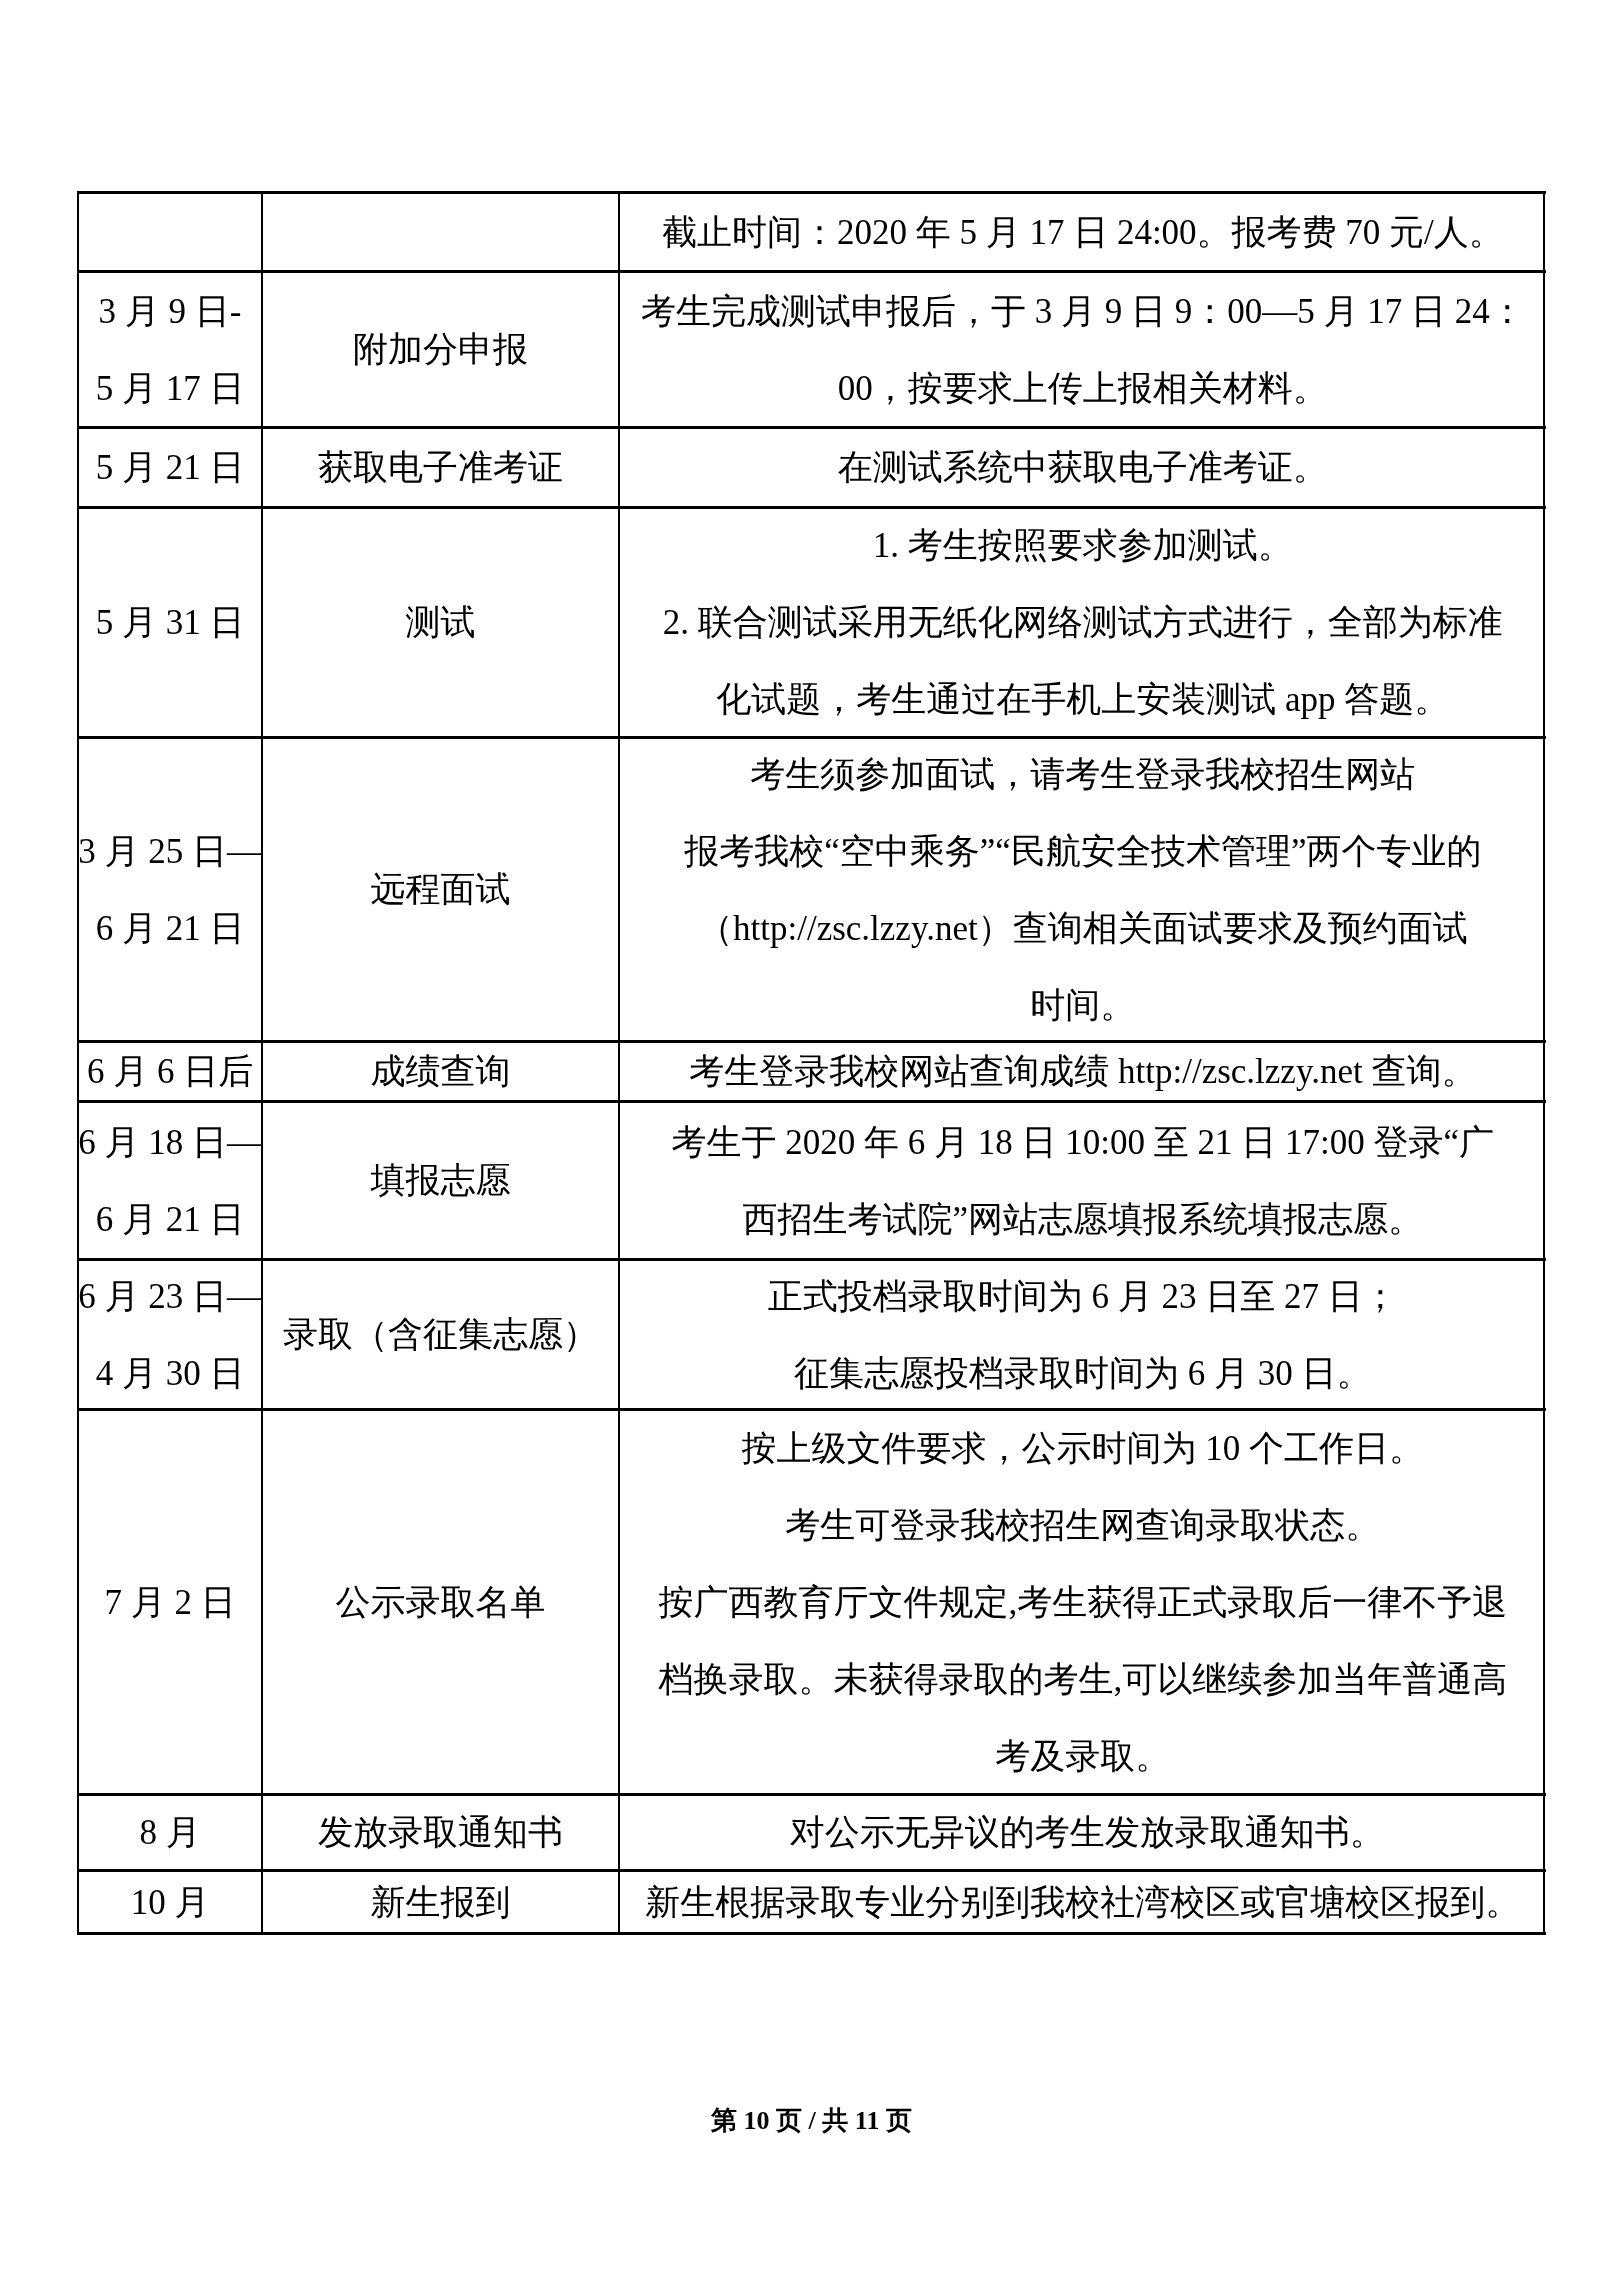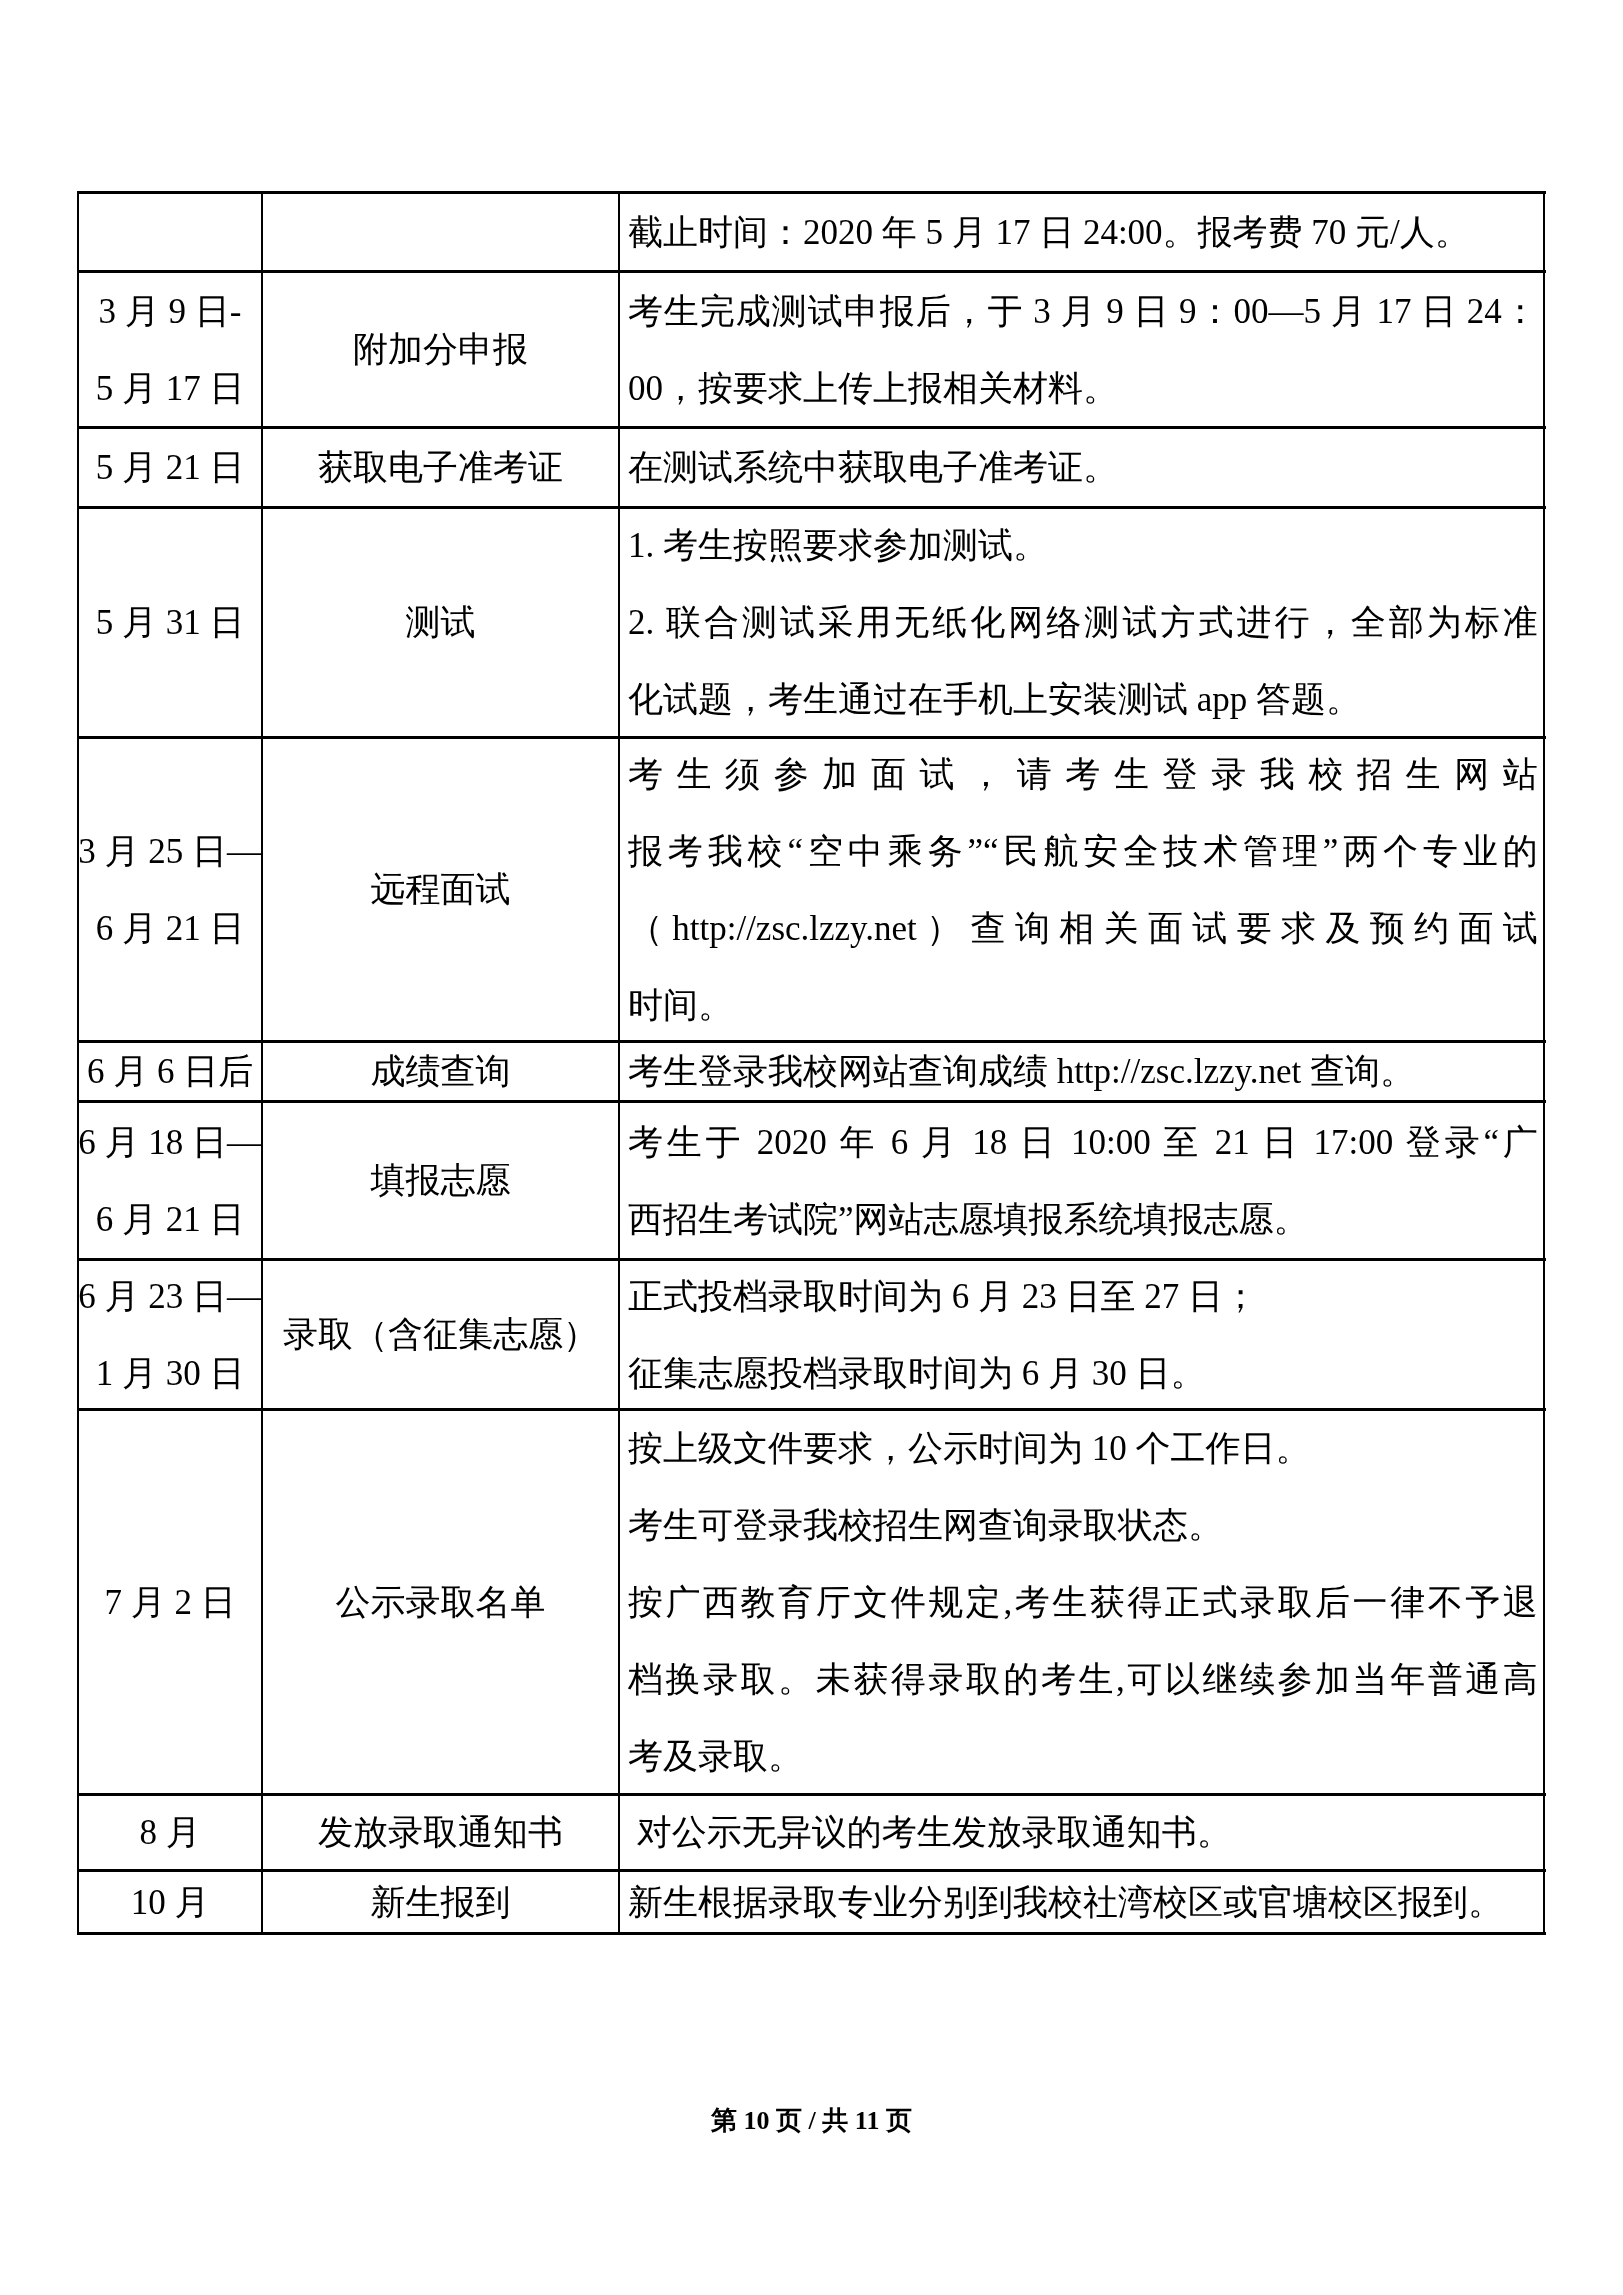--- a/index.html
+++ b/index.html
@@ -47,20 +47,21 @@
     flex-direction: column;
     justify-content: center;
     overflow: hidden;
   }
   .date-cell, .event-cell {
     align-items: center;
     text-align: center;
   }
   .desc-cell {
     padding: 0 5.2px 0 7.9px;
+    align-items: center;
   }
   .line {
     font-size: 35px;
     line-height: 77px;
     white-space: pre;
   }
   .desc-cell .line {
     white-space: pre-wrap;
   }
   .wrap-line {
@@ -163,21 +164,21 @@
           <div class="line">填报志愿</div>
         </div>
         <div class="cell desc-cell">
           <div class="line wrap-line">考生于 2020 年 6 月 18 日 10:00 至 21 日 17:00 登录“广</div>
           <div class="line">西招生考试院”网站志愿填报系统填报志愿。</div>
         </div>
       </div>
       <div class="t-row">
         <div class="cell date-cell">
           <div class="line">6 月 23 日—</div>
-          <div class="line">1 月 30 日</div>
+          <div class="line">4 月 30 日</div>
         </div>
         <div class="cell event-cell">
           <div class="line">录取（含征集志愿）</div>
         </div>
         <div class="cell desc-cell">
           <div class="line">正式投档录取时间为 6 月 23 日至 27 日；</div>
           <div class="line">征集志愿投档录取时间为 6 月 30 日。</div>
         </div>
       </div>
       <div class="t-row">

